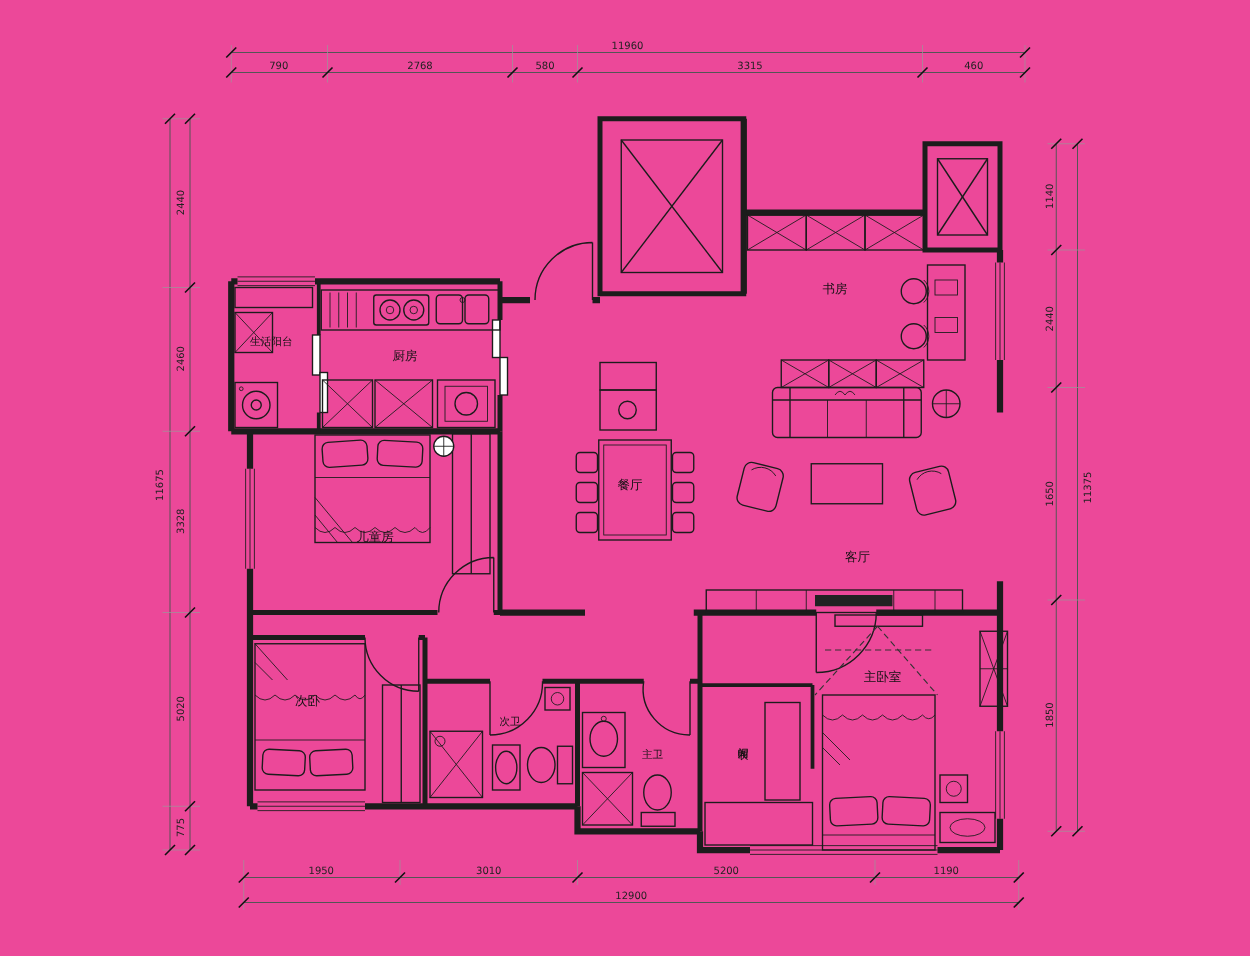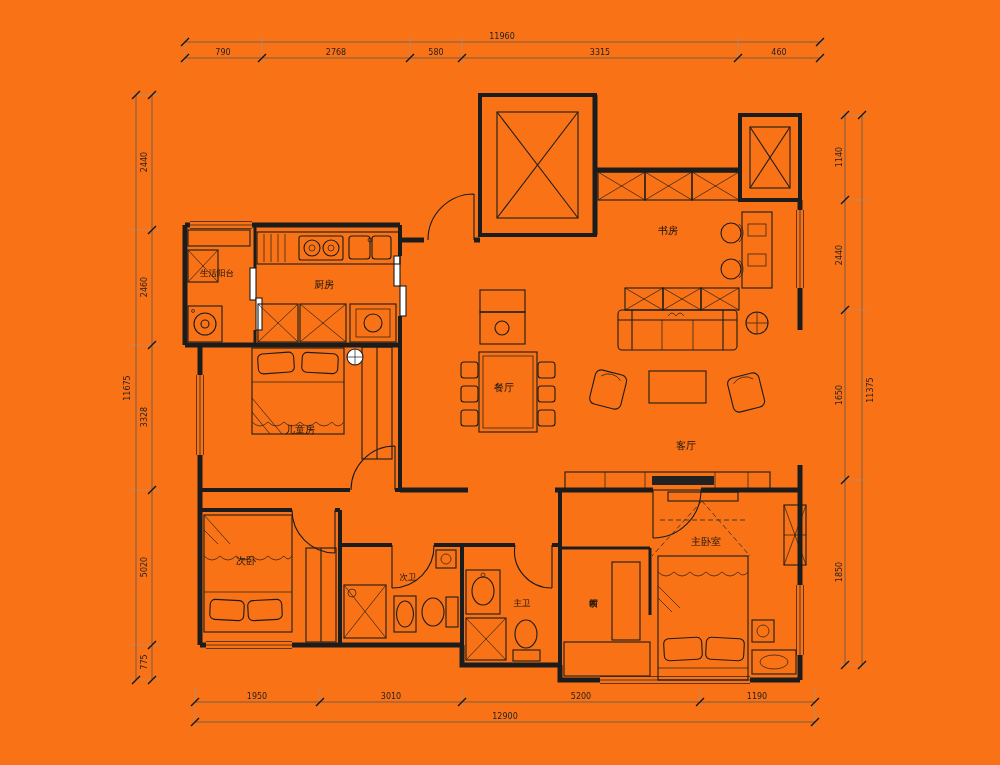--- a/index.html
+++ b/index.html
@@ -1,16 +1,16 @@
 <!DOCTYPE html>
 <html><head>
 <meta charset="utf-8">
 <style>
   html,body{margin:0;padding:0;background:#e8e8e8;}
-  .stage{position:relative;width:1000px;height:765px;background:#f97316;overflow:hidden;
+  .stage{position:relative;width:1000px;height:765px;background:#ec4899;overflow:hidden;
          font-family:"DejaVu Sans",sans-serif;}
   svg{position:absolute;inset:0;}
   
   .w5{stroke:#1c1c1c;stroke-width:5;fill:none;stroke-linecap:butt;}
   .w4{stroke:#1c1c1c;stroke-width:4;fill:none;}
   .w3{stroke:#1c1c1c;stroke-width:3;fill:none;}
   .f1{stroke:#1c1c1c;stroke-width:1.1;fill:none;}
   .f1w{stroke:#1c1c1c;stroke-width:1.1;fill:#ffffff;}
   .thin{stroke:#1c1c1c;stroke-width:.7;fill:none;}
   .dimline{stroke:#555;stroke-width:.8;fill:none;}

